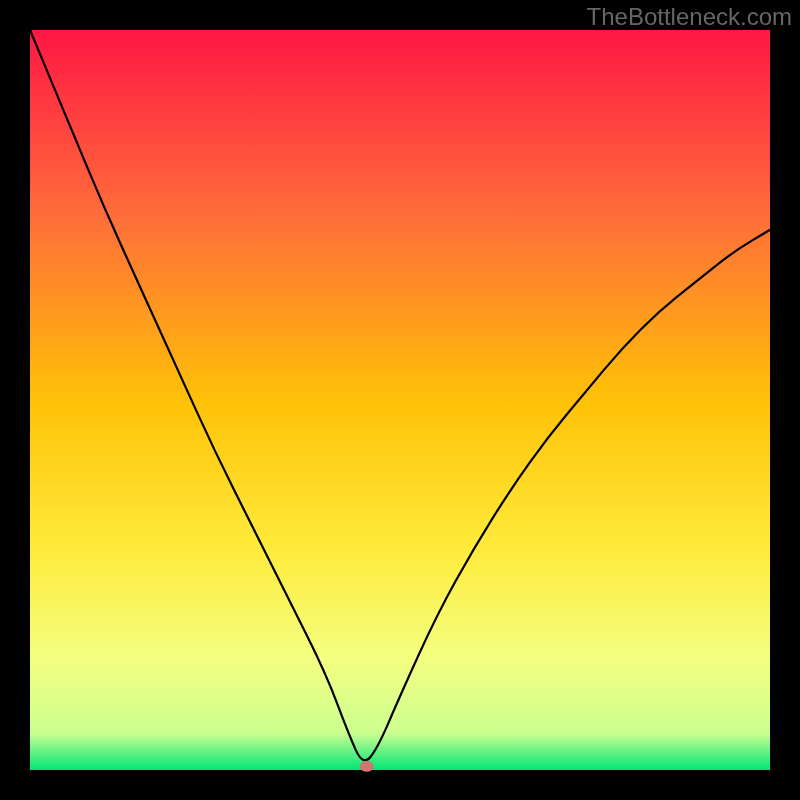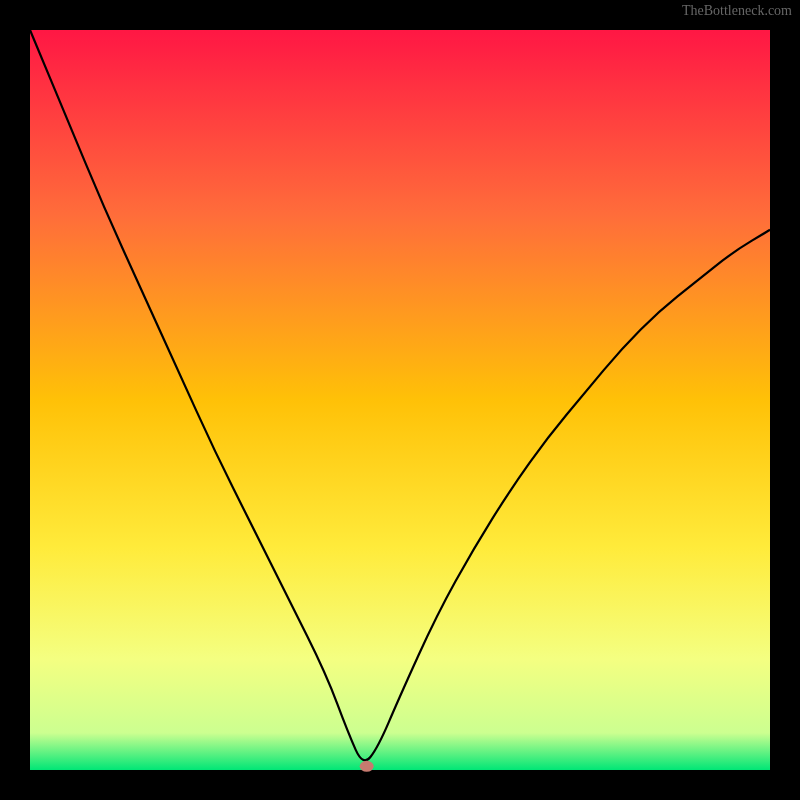--- a/index.html
+++ b/index.html
@@ -9,22 +9,22 @@
   }
   .container {
     position: relative;
     width: 800px;
     height: 800px;
   }
   .watermark {
     position: absolute;
     top: 3px;
     right: 8px;
-    font-family: Liberation Serif, serif;
-    font-size: 14px;
+    font-family: Liberation Sans, sans-serif;
+    font-size: 24px;
     color: #666666;
     font-weight: normal;
     z-index: 10;
   }
   svg {
     display: block;
   }
 </style>
 </head>
 <body>

